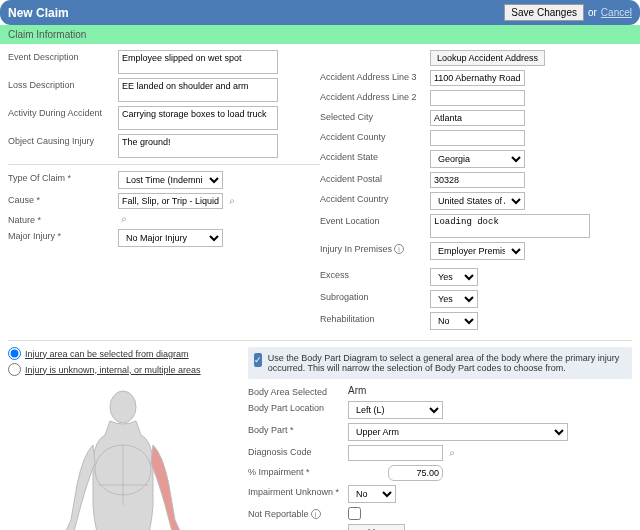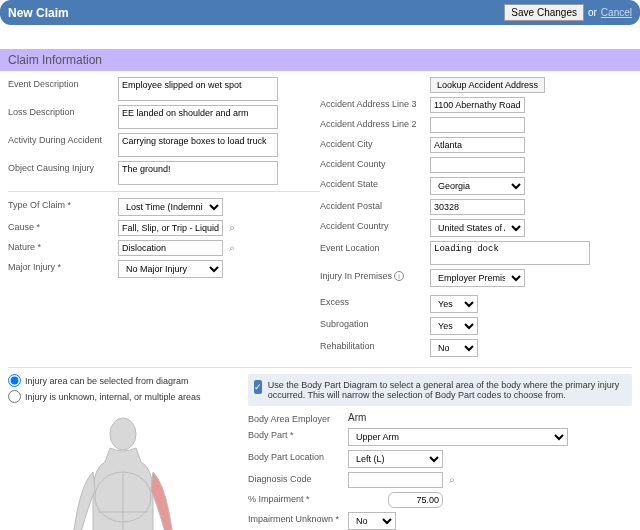--- a/index.html
+++ b/index.html
@@ -3,40 +3,40 @@
 <meta charset="utf-8">
 <style>
 * { box-sizing: border-box; margin: 0; padding: 0; font-family: Arial, sans-serif; }
 body { font-size: 10px; color: #333; background: #fff; width: 640px; }
 .header { background: #4a7bb5; color: #fff; padding: 4px 8px; display: flex; justify-content: space-between; align-items: center; border-radius: 11px; }
 .header h1 { font-size: 12px; font-weight: bold; }
 .header-actions { display: flex; align-items: center; gap: 4px; font-size: 10px; }
 .btn-save { background: #f0f0f0; border: 1px solid #999; padding: 2px 6px; font-size: 10px; cursor: pointer; }
 .header-actions .or { color: #fff; }
 .header-actions .cancel { color: #cde; text-decoration: underline; cursor: pointer; }
-.section-title { background: #c4b5fd; padding: 4px 8px; font-size: 12px; color: #555; margin-top: 24px; }
+.section-title { background: #86efac; padding: 4px 8px; font-size: 10px; color: #555; }
 .content { padding: 6px 8px; }
 .cols { display: flex; }
 .col { flex: 1; }
 .row { display: flex; align-items: flex-start; margin-bottom: 4px; }
 .row label { width: 110px; font-size: 9px; color: #555; padding-top: 2px; }
 .row .field { flex: 1; display: flex; align-items: center; gap: 3px; }
 input[type=text], textarea, select { font-size: 9px; padding: 2px 3px; border: 1px solid #bbb; background: #fff; }
 textarea { width: 160px; height: 24px; resize: none; }
 .sel-w { width: 105px; }
 .sel-s { width: 48px; }
 .sel-m { width: 95px; }
 .num-w { width: 55px; text-align: right; border-radius: 6px; }
 .mag { width: 12px; height: 12px; display: inline-flex; align-items: center; justify-content: center; cursor: pointer; color: #888; }
 .btn-lookup { background: #f4f4f4; border: 1px solid #bbb; padding: 2px 6px; font-size: 9px; cursor: pointer; }
 .info-ic { display: inline-block; width: 10px; height: 10px; border: 1px solid #888; border-radius: 50%; font-size: 7px; text-align: center; line-height: 9px; color: #888; margin-left: 2px; }
 .hr { border-top: 1px solid #ddd; margin: 6px 0; }
 .body-part-section { display: flex; gap: 10px; }
 .radios { width: 230px; }
-.radios .r { display: flex; align-items: center; gap: 4px; margin-bottom: 3px; font-size: 9px; }
+.radios .r { display: flex; align-items: center; gap: 4px; margin-bottom: 3px; font-size: 9px; text-decoration: underline; }
 .note-box { background: #e8eef4; padding: 6px; display: flex; gap: 6px; font-size: 9px; border-radius: 2px; margin-bottom: 6px; }
 .note-box .nb-icon { width: 14px; height: 14px; background: #4a7bb5; color: #fff; display: flex; align-items: center; justify-content: center; font-size: 9px; border-radius: 2px; }
 .diagram-area { width: 230px; display: flex; justify-content: center; }
 .body-svg { width: 180px; height: 230px; }
 .bp-form { flex: 1; }
 .bp-form .row label { width: 100px; }
 .btn-add { background: #f4f4f4; border: 1px solid #bbb; padding: 3px 10px; font-size: 9px; cursor: pointer; }
 </style>
 </head>
 <body>
@@ -89,21 +89,20 @@
     <div class="row">
           <label>Cause *</label>
           <div class="field">
             <input class="sel-w" type="text" value="Fall, Slip, or Trip - Liquid or Grea" style="">
             <span class="mag">⌕</span>
           </div>
         </div>
     <div class="row">
           <label>Nature *</label>
           <div class="field">
-            <input class="sel-w" type="text" value="Dislocation" style="">
             <span class="mag">⌕</span>
           </div>
         </div>
     <div class="row">
           <label>Major Injury *</label>
           <div class="field">
             <select class="sel-w"><option>No Major Injury</option></select>
           </div>
         </div>
   </div>
@@ -121,21 +120,21 @@
             <input class="sel-m" type="text" value="1100 Abernathy Road Northeast" style="">
           </div>
         </div>
     <div class="row">
           <label>Accident Address Line 2</label>
           <div class="field">
             <input class="sel-m" type="text" value="" style="">
           </div>
         </div>
     <div class="row">
-          <label>Accident City</label>
+          <label>Selected City</label>
           <div class="field">
             <input class="sel-m" type="text" value="Atlanta" style="">
           </div>
         </div>
     <div class="row">
           <label>Accident County</label>
           <div class="field">
             <input class="sel-m" type="text" value="" style="">
           </div>
         </div>
@@ -222,35 +221,35 @@
         <path d="M120 60 Q130 70 136 100 L142 135 Q146 145 150 150 L152 155 Q146 158 140 150 L132 120 Q125 95 118 78 Z" fill="#e59a95"></path>
         <ellipse cx="90" cy="85" rx="28" ry="25" fill="none"></ellipse>
         <line x1="90" y1="60" x2="90" y2="120"></line>
         <line x1="65" y1="100" x2="115" y2="100"></line>
       </g>
     </svg>
   </div>
 
   <div class="bp-form">
     <div class="row">
-          <label>Body Area Employer</label>
+          <label>Body Area Selected</label>
           <div class="field">
             <span>Arm</span>
           </div>
         </div>
     <div class="row">
+          <label>Body Part Location</label>
+          <div class="field">
+            <select class="sel-m"><option>Left (L)</option></select>
+          </div>
+        </div>
+    <div class="row">
           <label>Body Part *</label>
           <div class="field">
             <select style="width:220px"><option>Upper Arm</option></select>
-          </div>
-        </div>
-    <div class="row">
-          <label>Body Part Location</label>
-          <div class="field">
-            <select class="sel-m"><option>Left (L)</option></select>
           </div>
         </div>
     <div class="row">
           <label>Diagnosis Code</label>
           <div class="field">
             <input class="sel-m" type="text" value="" style="">
             <span class="mag">⌕</span>
           </div>
         </div>
     <div class="row">

